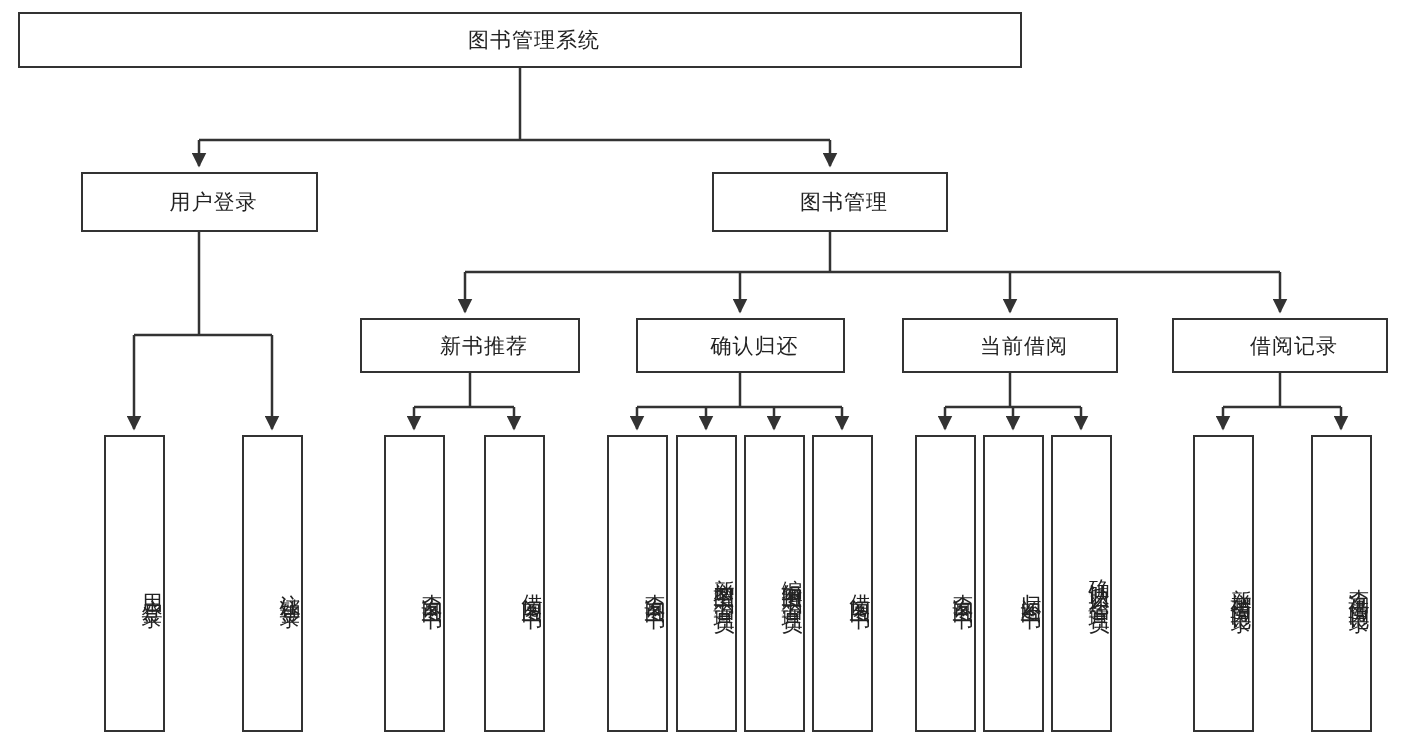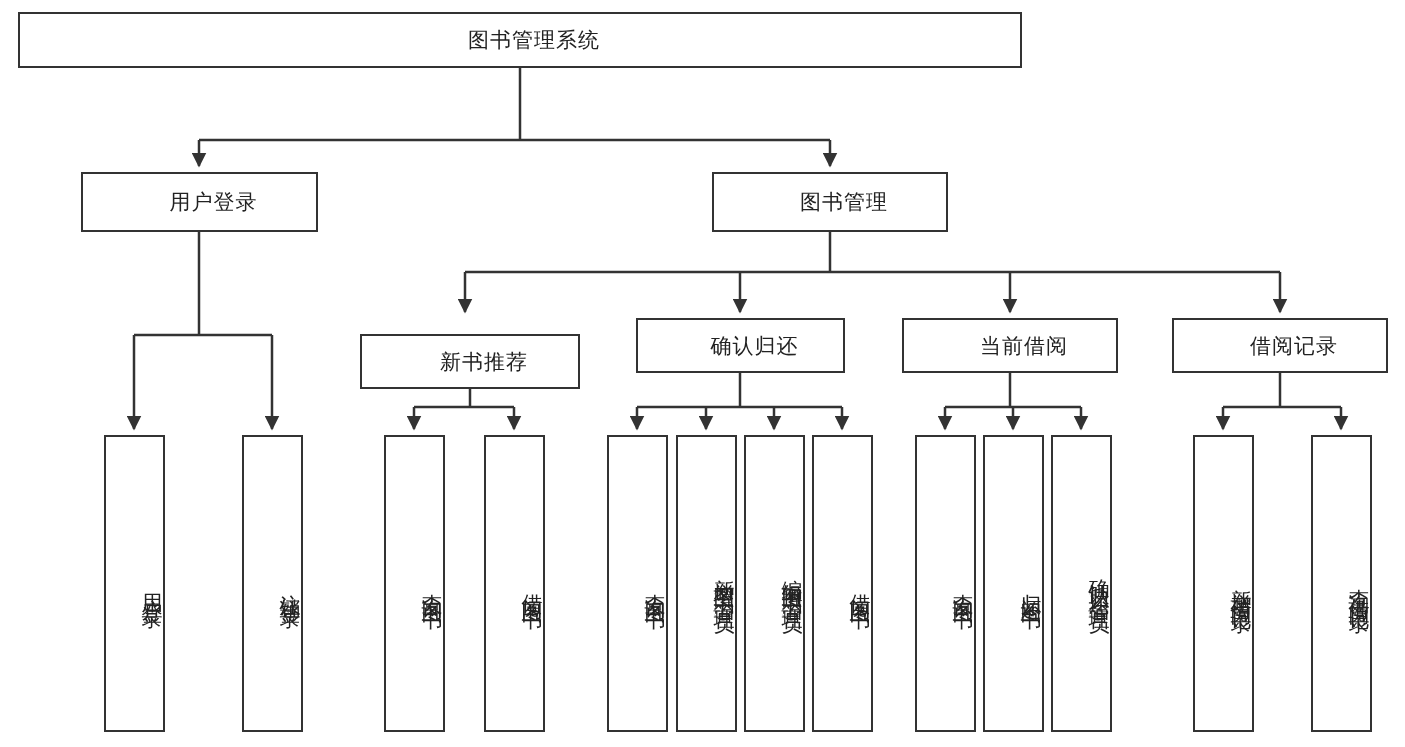--- a/index.html
+++ b/index.html
@@ -124,21 +124,21 @@
     <span>图书管理系统</span>
   </div>
 
   <div class="node node-h" style="left:81px; top:172px; width:237px; height:60px;">
     <span>用户登录</span>
   </div>
   <div class="node node-h" style="left:712px; top:172px; width:236px; height:60px;">
     <span>图书管理</span>
   </div>
 
-  <div class="node node-h" style="left:360px; top:334px; width:220px; height:55px;">
+  <div class="node node-h" style="left:360px; top:318px; width:220px; height:55px;">
     <span>新书推荐</span>
   </div>
   <div class="node node-h" style="left:636px; top:318px; width:209px; height:55px;">
     <span>确认归还</span>
   </div>
   <div class="node node-h" style="left:1172px; top:318px; width:216px; height:55px;">
     <span>借阅记录</span>
   </div>
   <div class="node node-h" style="left:902px; top:318px; width:216px; height:55px;">
     <span>当前借阅</span>

